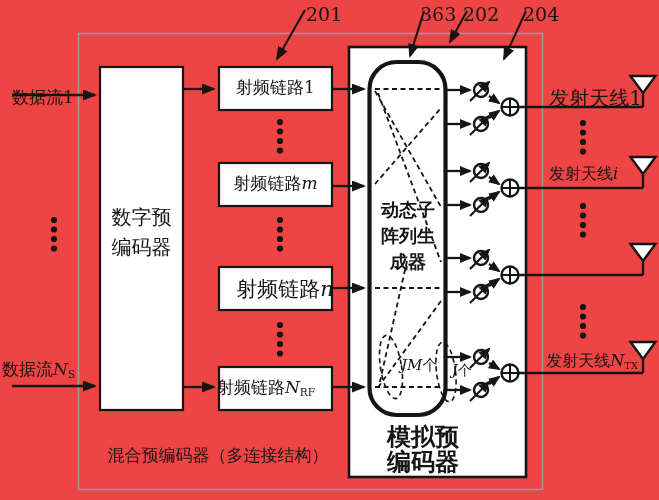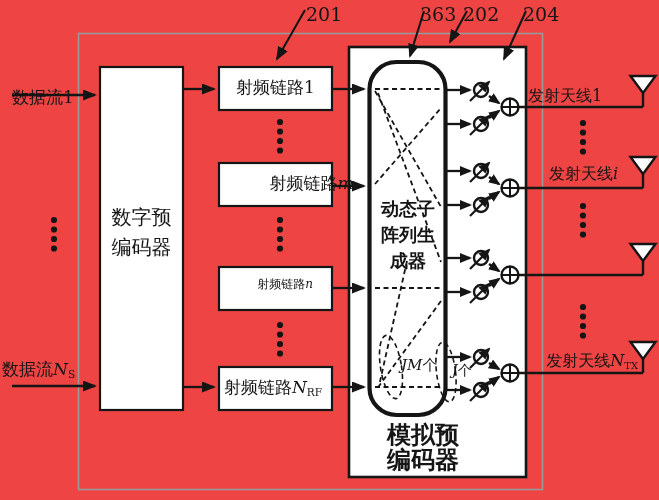--- a/index.html
+++ b/index.html
@@ -8,21 +8,21 @@
     width:659px;height:500px;
     background:#ef4444;
     font-family:"DejaVu Serif","Liberation Serif",serif;
     color:#151515;
     overflow:hidden;
   }
   #diagram-svg{position:absolute;left:0;top:0;}
   .lbl{position:absolute;white-space:nowrap;line-height:1.2;color:#151515;}
   .center{text-align:center;}
   .right{text-align:right;}
-  .bold{font-weight:700;font-family:Liberation Mono, monospace;}
+  .bold{font-weight:700;}
   .var{font-style:italic;font-family:"DejaVu Serif","Liberation Serif",serif;}
   .sub{font-size:0.62em;vertical-align:-0.30em;font-style:normal;}
   
   .s{stroke:#151515;fill:none;}
   .fw{stroke:#151515;fill:#ffffff;}
   .dash{stroke:#151515;fill:none;stroke-dasharray:5 3.5;}
   .dot{fill:#151515;stroke:none;}
 </style>
 </head>
 <body>
@@ -175,36 +175,37 @@
 
 <div class="lbl" style="left:12px;top:66px;font-size:17px;margin-top:21px;"><span>数据流1</span><span class="var"></span><span class="sub"></span></div>
 <div class="lbl" style="left:2px;top:359px;font-size:17px;"><span>数据流</span><span class="var">N</span><span class="sub">S</span></div>
 
 <div class="lbl center" style="left:100px;top:202px;width:83px;font-size:20px;line-height:30px;">
   <div>数字预</div>
   <div>编码器</div>
 </div>
 
 <div class="lbl center" style="left:219px;top:77px;width:113px;font-size:17px;"><span>射频链路1</span><span class="var"></span><span class="sub"></span></div>
-<div class="lbl center" style="left:219px;top:173px;width:113px;font-size:17px;margin-left:36px;"><span>射频链路</span><span class="var">m</span><span class="sub"></span></div>
-<div class="lbl center" style="left:219px;top:277px;width:132px;font-size:12px;"><span>射频链路</span><span class="var">n</span><span class="sub"></span></div>
-<div class="lbl center" style="left:219px;top:377px;width:108px;font-size:17px;"><span>射频链路</span><span class="var">N</span><span class="sub">RF</span></div>
+<div class="lbl center" style="left:219px;top:173px;width:113px;font-size:17px;"><span>射频链路</span><span class="var">m</span><span class="sub"></span></div>
+<div class="lbl center" style="left:219px;top:277px;width:132px;font-size:21px;"><span>射频链路</span><span class="var">n</span><span class="sub"></span></div>
+<div class="lbl center" style="left:212px;top:377px;width:108px;font-size:17px;"><span>射频链路</span><span class="var">N</span><span class="sub">RF</span></div>
 
 <div class="lbl center bold" style="left:370px;top:197px;width:76px;font-size:18px;line-height:26px;">
   <div>动态子</div>
   <div>阵列生</div>
   <div>成器</div>
 </div>
 
 <div class="lbl" style="left:401px;top:356px;font-size:15px;"><span class="var">JM</span><span>个</span></div>
 <div class="lbl" style="left:452px;top:362px;font-size:14px;"><span class="var">J</span><span>个</span></div>
 
 <div class="lbl center bold" style="left:367px;top:424px;width:112px;font-size:24px;line-height:25px;">
   <div>模拟预</div>
   <div>编码器</div>
 </div>
 
-
-<div class="lbl right" style="left:516px;top:86px;width:98px;font-size:16px;text-align:center;"><span>发射天线1</span><span class="var"></span><span class="sub"></span></div>
+<div class="lbl center" style="left:98px;top:445px;width:240px;font-size:17px;"><span>混合预编码器（多连接结构）</span></div>
+
+<div class="lbl right" style="left:544px;top:86px;width:98px;font-size:20px;"><span>发射天线1</span><span class="var"></span><span class="sub"></span></div>
 <div class="lbl right" style="left:520px;top:164px;width:98px;font-size:16px;"><span>发射天线</span><span class="var">i</span><span class="sub"></span></div>
 <div class="lbl right" style="left:517px;top:351px;width:121px;font-size:16px;"><span>发射天线</span><span class="var">N</span><span class="sub">TX</span></div>
 
 </div>
 
 </body></html>

